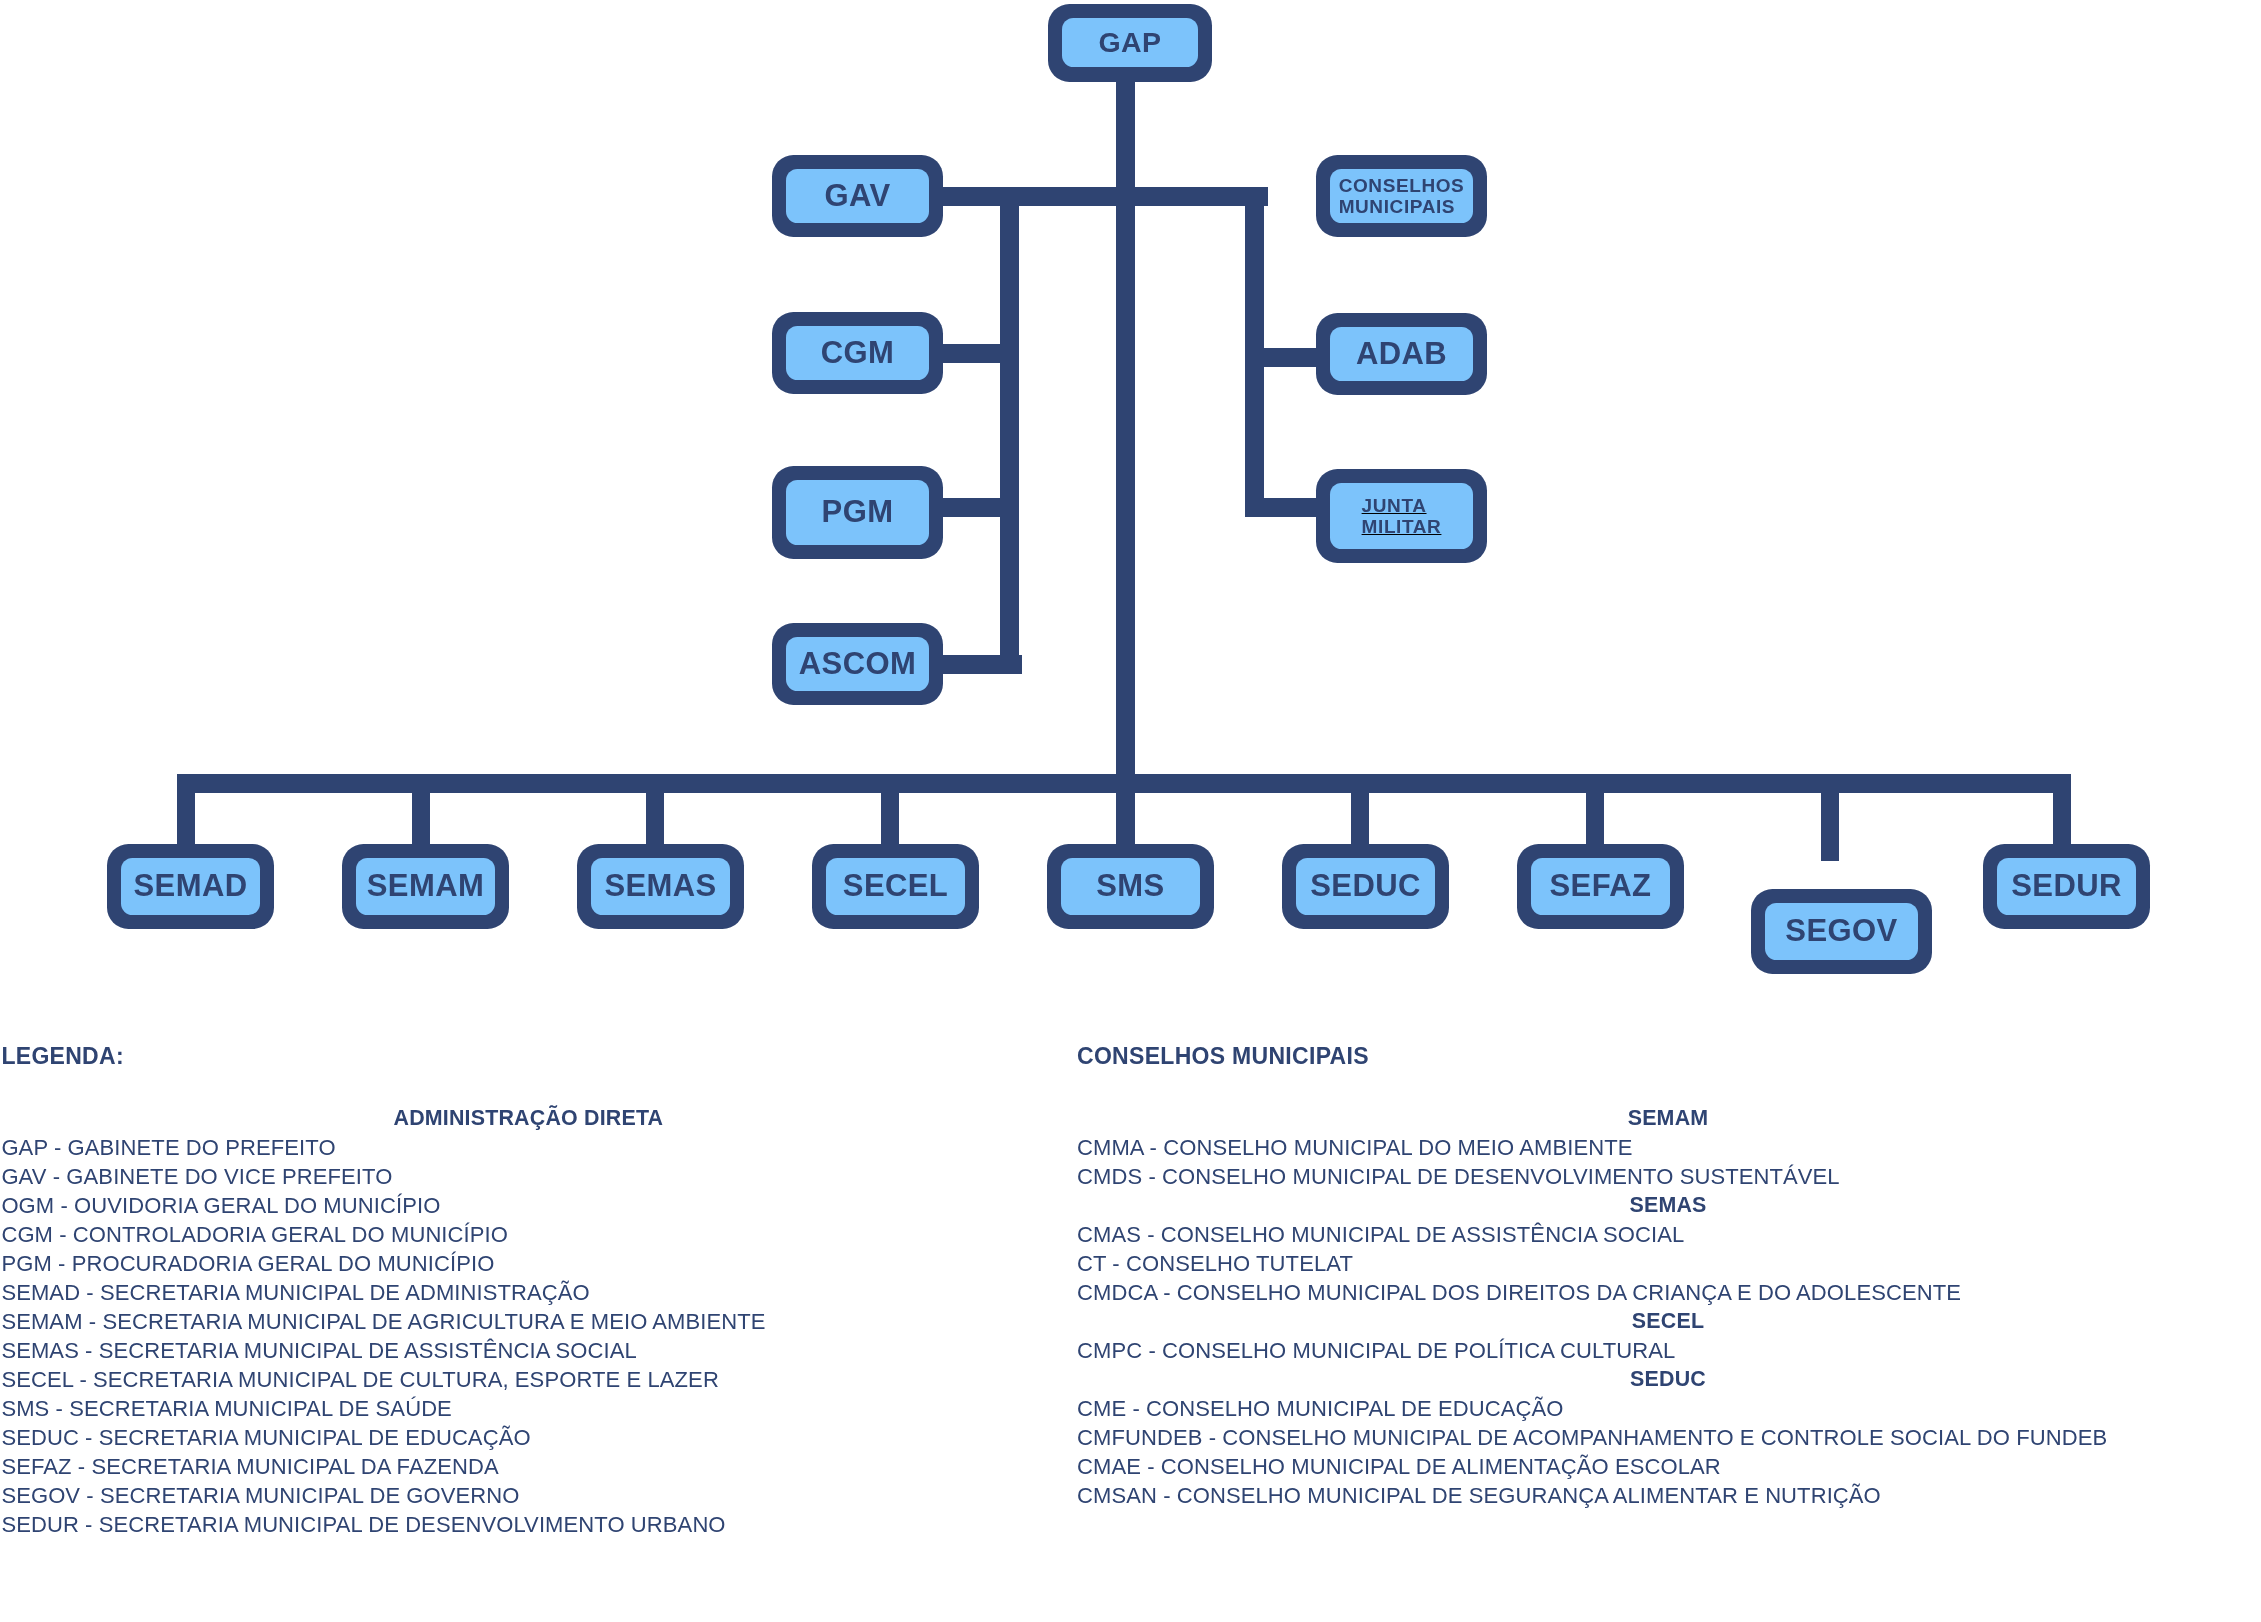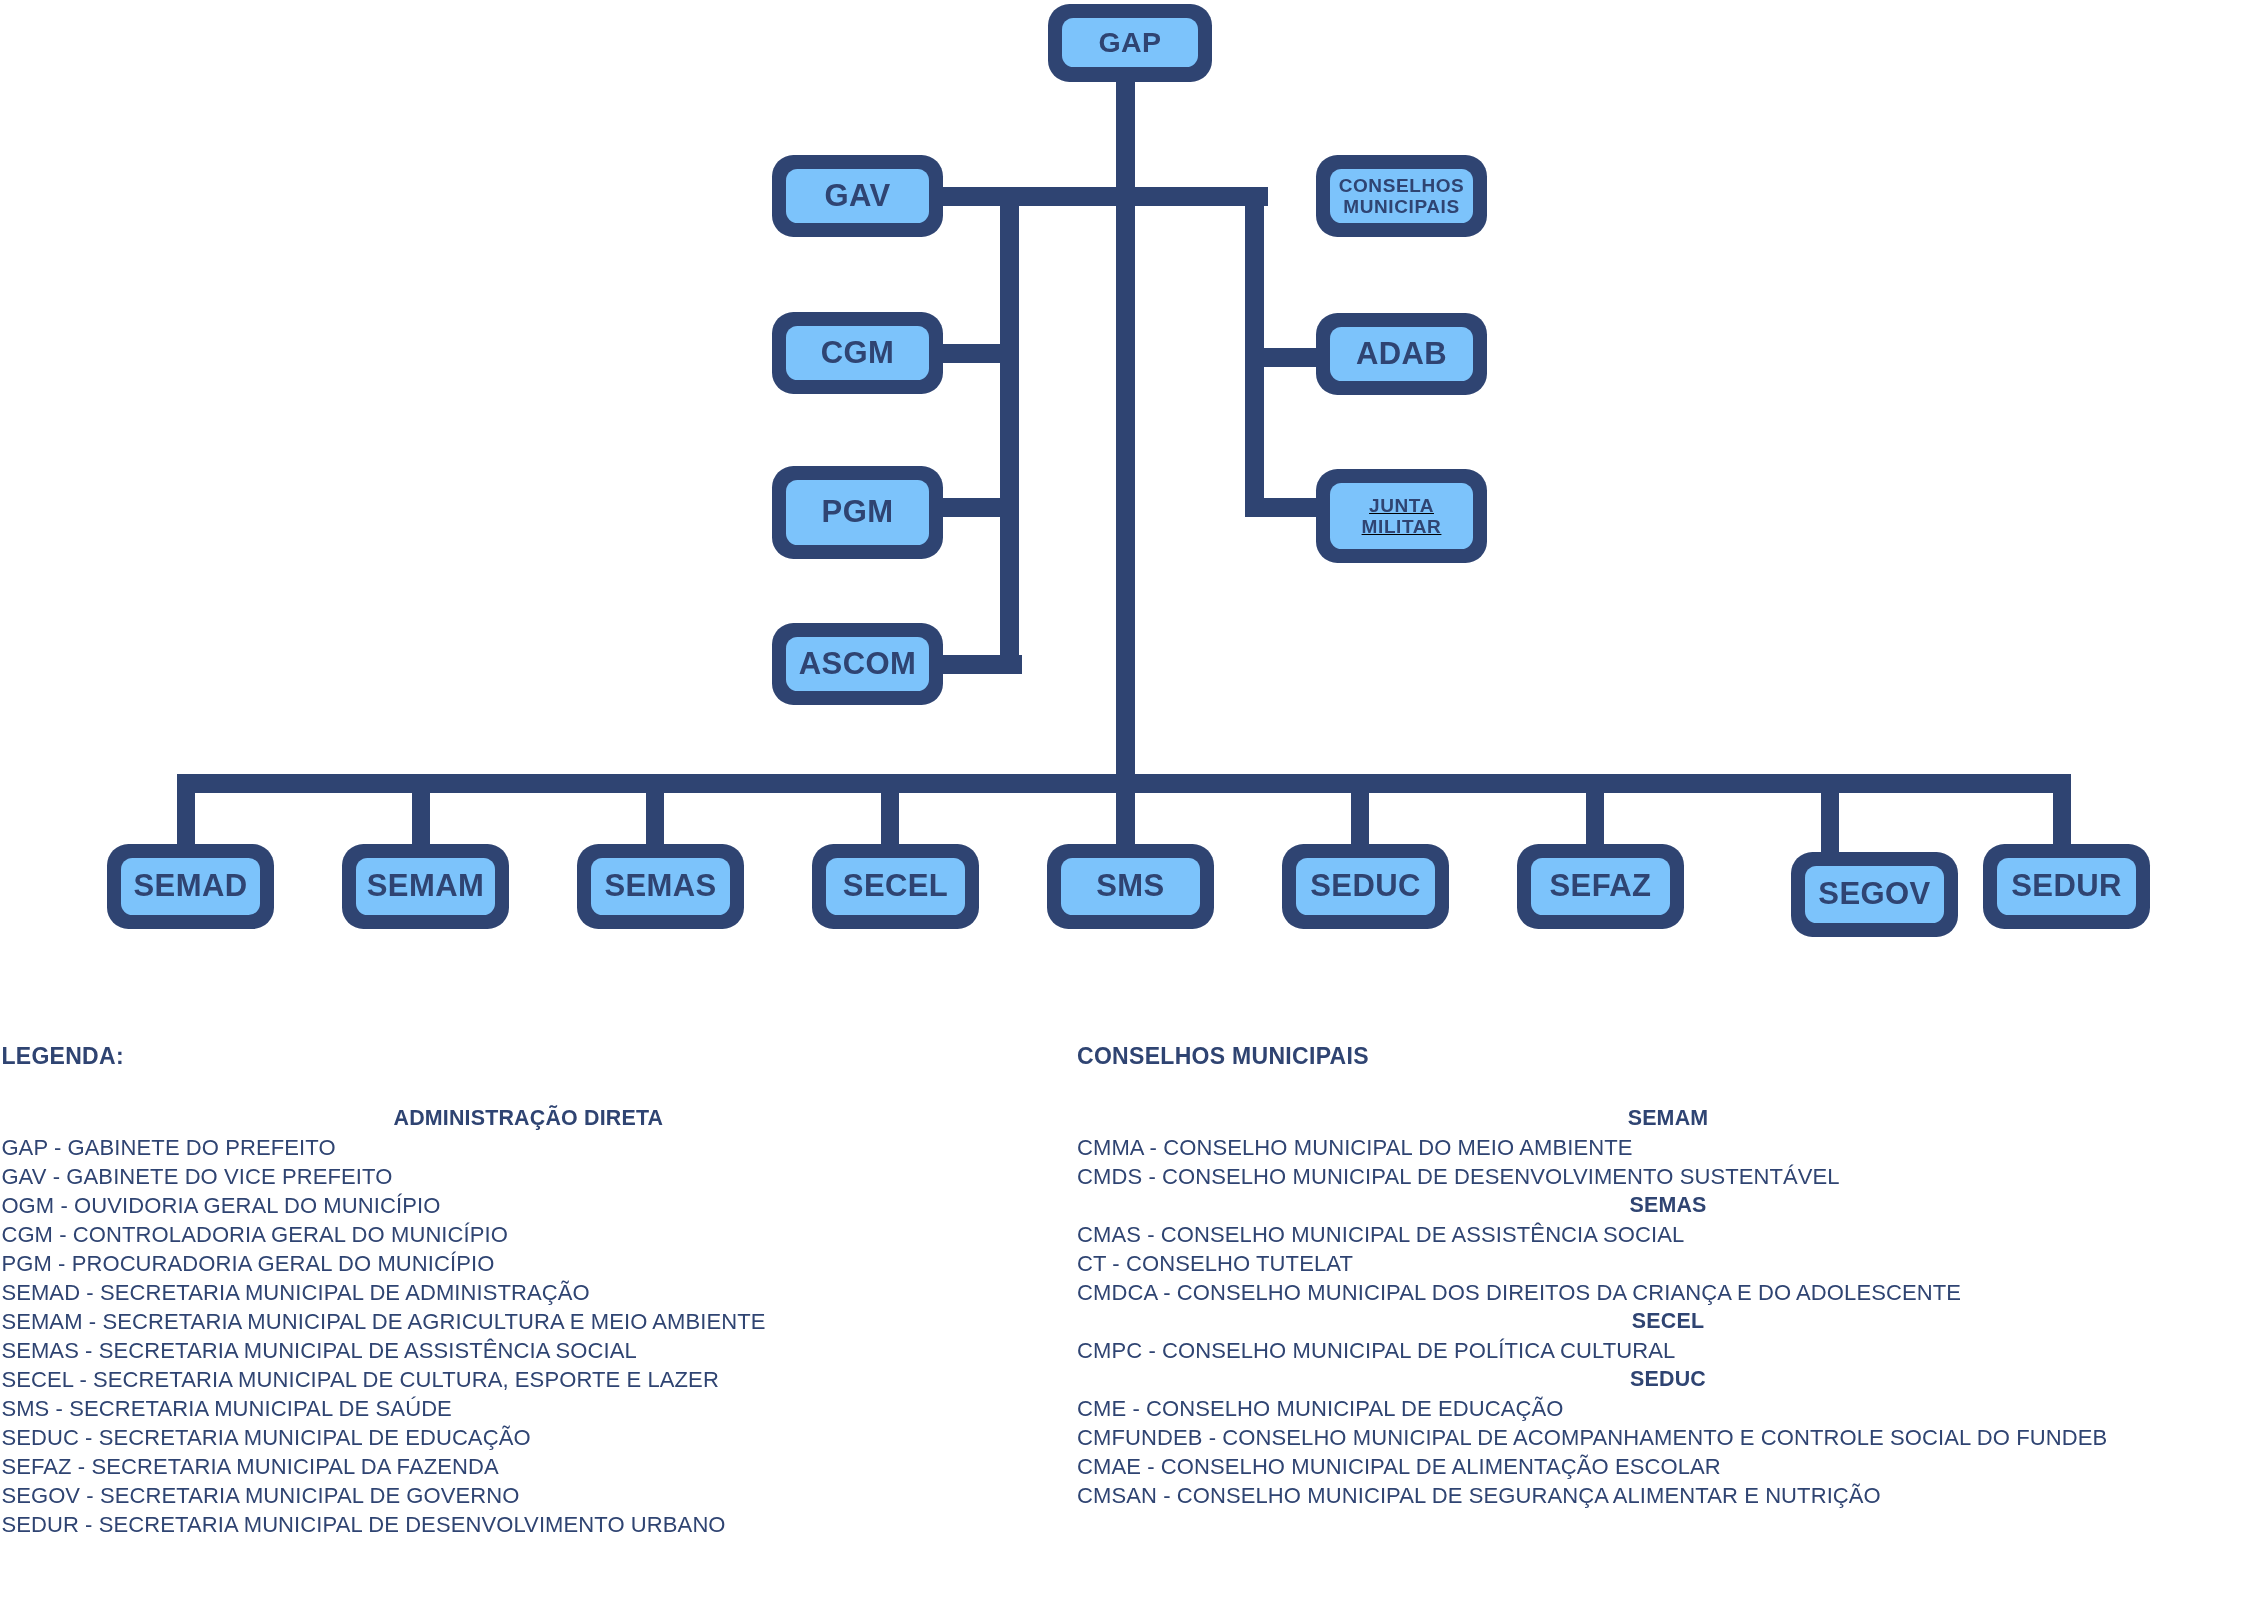--- a/index.html
+++ b/index.html
@@ -41,21 +41,20 @@
     z-index: 5;
   }
   .node .inner {
     width: 100%;
     height: 100%;
     background: #7cc3fb;
     border-radius: 11.4px;
     display: flex;
     align-items: center;
     justify-content: center;
-    text-align: center;
     color: #2f4472;
     font-weight: bold;
     letter-spacing: 0.4px;
     line-height: 1.12;
   }
   .node.sz-lg .inner  { font-size: 28.5px; }
   .node.sz-md .inner  { font-size: 31px; }
   .node.sz-sm .inner  { font-size: 19px; letter-spacing: 0.6px; }
 
   
@@ -184,21 +183,21 @@
   </div>
 
   <div class="node sz-md" style="left:1282px; top:844px; width:167px; height:85px;">
     <div class="inner">SEDUC</div>
   </div>
 
   <div class="node sz-md" style="left:1517px; top:844px; width:167px; height:85px;">
     <div class="inner">SEFAZ</div>
   </div>
 
-  <div class="node sz-md" style="left:1751px; top:852px; width:167px; height:85px;margin-left:40px;">
+  <div class="node sz-md" style="left:1751px; top:889px; width:181px; height:85px;">
     <div class="inner">SEGOV</div>
   </div>
 
   <div class="node sz-md" style="left:1983px; top:844px; width:167px; height:85px;">
     <div class="inner">SEDUR</div>
   </div>
 
   <div class="legend-col" style="left:1.4px; top:1043px; width:1054px;">
     <div class="legend-title">LEGENDA:</div>
     <div class="spacer-lg"></div>

